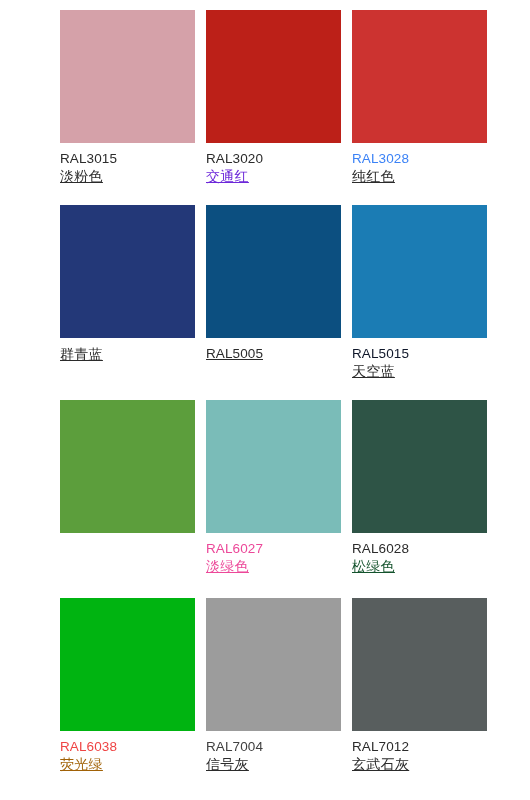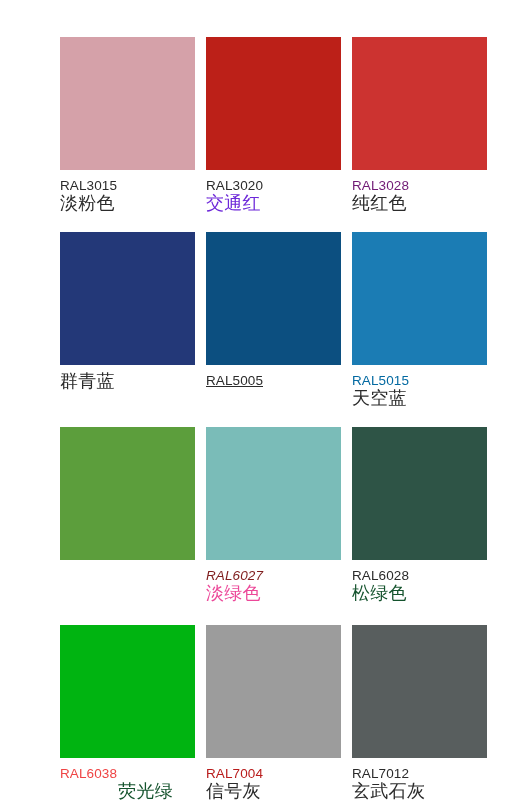--- a/index.html
+++ b/index.html
@@ -32,21 +32,20 @@
     display: grid;
     grid-template-columns: 135px 135px 135px;
     grid-template-rows: 195px 195px 198px 190px;
     column-gap: 11px;
     row-gap: 0px;
   }
 
   .swatch-cell {
     position: relative;
     width: 113px;
-    margin-top: 27px;
   }
 
   .swatch-chip {
     width: 135px;
     height: 133px;
     display: block;
   }
 
   .swatch-labels {
     padding-top: 7px;
@@ -58,25 +57,26 @@
     font-size: 13.5px;
     line-height: 17px;
     color: #2b2b2b;
     letter-spacing: 0.1px;
     white-space: nowrap;
   }
 
   .swatch-name {
     display: block;
     font-family: "Liberation Sans", "DejaVu Sans", sans-serif;
-    font-size: 18px;
+    font-size: 14px;
     line-height: 19px;
     color: #2b2b2b;
     letter-spacing: 0.3px;
     white-space: nowrap;
+    text-decoration: underline;
   }
 </style>
 </head>
 <body style="background: rgb(255, 255, 255);">
 
 <div class="chart">
   <div class="grid" id="swatch-grid">
       <div class="swatch-cell">
         <div class="swatch-chip" style="background-color: rgb(213, 161, 169);"></div>
         <div class="swatch-labels">
@@ -87,71 +87,71 @@
       <div class="swatch-cell">
         <div class="swatch-chip" style="background-color: rgb(188, 32, 24);"></div>
         <div class="swatch-labels">
           <span class="swatch-code" style="color: rgb(43, 43, 43);">RAL3020</span>
           <span class="swatch-name" style="color: #6d28d9;">交通红</span>
         </div>
       </div>
       <div class="swatch-cell">
         <div class="swatch-chip" style="background-color: rgb(204, 51, 48);"></div>
         <div class="swatch-labels">
-          <span class="swatch-code" style="color: #701a75;">RAL3028</span>
+          <span class="swatch-code" style="color: #3b82f6;">RAL3028</span>
           <span class="swatch-name" style="color: rgb(43, 43, 43);">纯红色</span>
         </div>
       </div>
       <div class="swatch-cell">
         <div class="swatch-chip" style="background-color: rgb(35, 56, 120);"></div>
         <div class="swatch-labels">
           <span class="swatch-name" style="color: rgb(43, 43, 43);">群青蓝</span>
         </div>
       </div>
       <div class="swatch-cell">
         <div class="swatch-chip" style="background-color: rgb(12, 79, 128);"></div>
         <div class="swatch-labels">
           <span class="swatch-code" style="color: rgb(43, 43, 43); text-decoration: underline;">RAL5005</span>
         </div>
       </div>
       <div class="swatch-cell">
         <div class="swatch-chip" style="background-color: rgb(27, 124, 180);"></div>
         <div class="swatch-labels">
-          <span class="swatch-code" style="color: #0369a1;">RAL5015</span>
+          <span class="swatch-code" style="color: #0f172a;">RAL5015</span>
           <span class="swatch-name" style="color: rgb(43, 43, 43);">天空蓝</span>
         </div>
       </div>
       <div class="swatch-cell">
         <div class="swatch-chip" style="background-color: rgb(92, 158, 60);"></div>
       </div>
       <div class="swatch-cell">
         <div class="swatch-chip" style="background-color: rgb(122, 188, 184);"></div>
         <div class="swatch-labels">
-          <span class="swatch-code" style="color: #7f1d1d; font-style: italic;">RAL6027</span>
+          <span class="swatch-code" style="color: #ec4899;">RAL6027</span>
           <span class="swatch-name" style="color: #ec4899;">淡绿色</span>
         </div>
       </div>
       <div class="swatch-cell">
         <div class="swatch-chip" style="background-color: rgb(46, 84, 70);"></div>
         <div class="swatch-labels">
           <span class="swatch-code" style="color: rgb(43, 43, 43);">RAL6028</span>
           <span class="swatch-name" style="color: #14532d;">松绿色</span>
         </div>
       </div>
       <div class="swatch-cell">
         <div class="swatch-chip" style="background-color: rgb(0, 180, 17);"></div>
         <div class="swatch-labels">
           <span class="swatch-code" style="color: #ef4444;">RAL6038</span>
-          <span class="swatch-name" style="color: #14532d; text-align: right;">荧光绿</span>
+          <span class="swatch-name" style="color: #a16207;">荧光绿</span>
         </div>
       </div>
       <div class="swatch-cell">
         <div class="swatch-chip" style="background-color: rgb(156, 156, 156);"></div>
         <div class="swatch-labels">
-          <span class="swatch-code" style="color: #b91c1c;">RAL7004</span>
+          <span class="swatch-code" style="color: #404040;">RAL7004</span>
           <span class="swatch-name" style="color: rgb(43, 43, 43);">信号灰</span>
         </div>
       </div>
       <div class="swatch-cell">
         <div class="swatch-chip" style="background-color: rgb(88, 94, 94);"></div>
         <div class="swatch-labels">
           <span class="swatch-code" style="color: rgb(43, 43, 43);">RAL7012</span>
           <span class="swatch-name" style="color: rgb(43, 43, 43);">玄武石灰</span>
         </div>
       </div>

